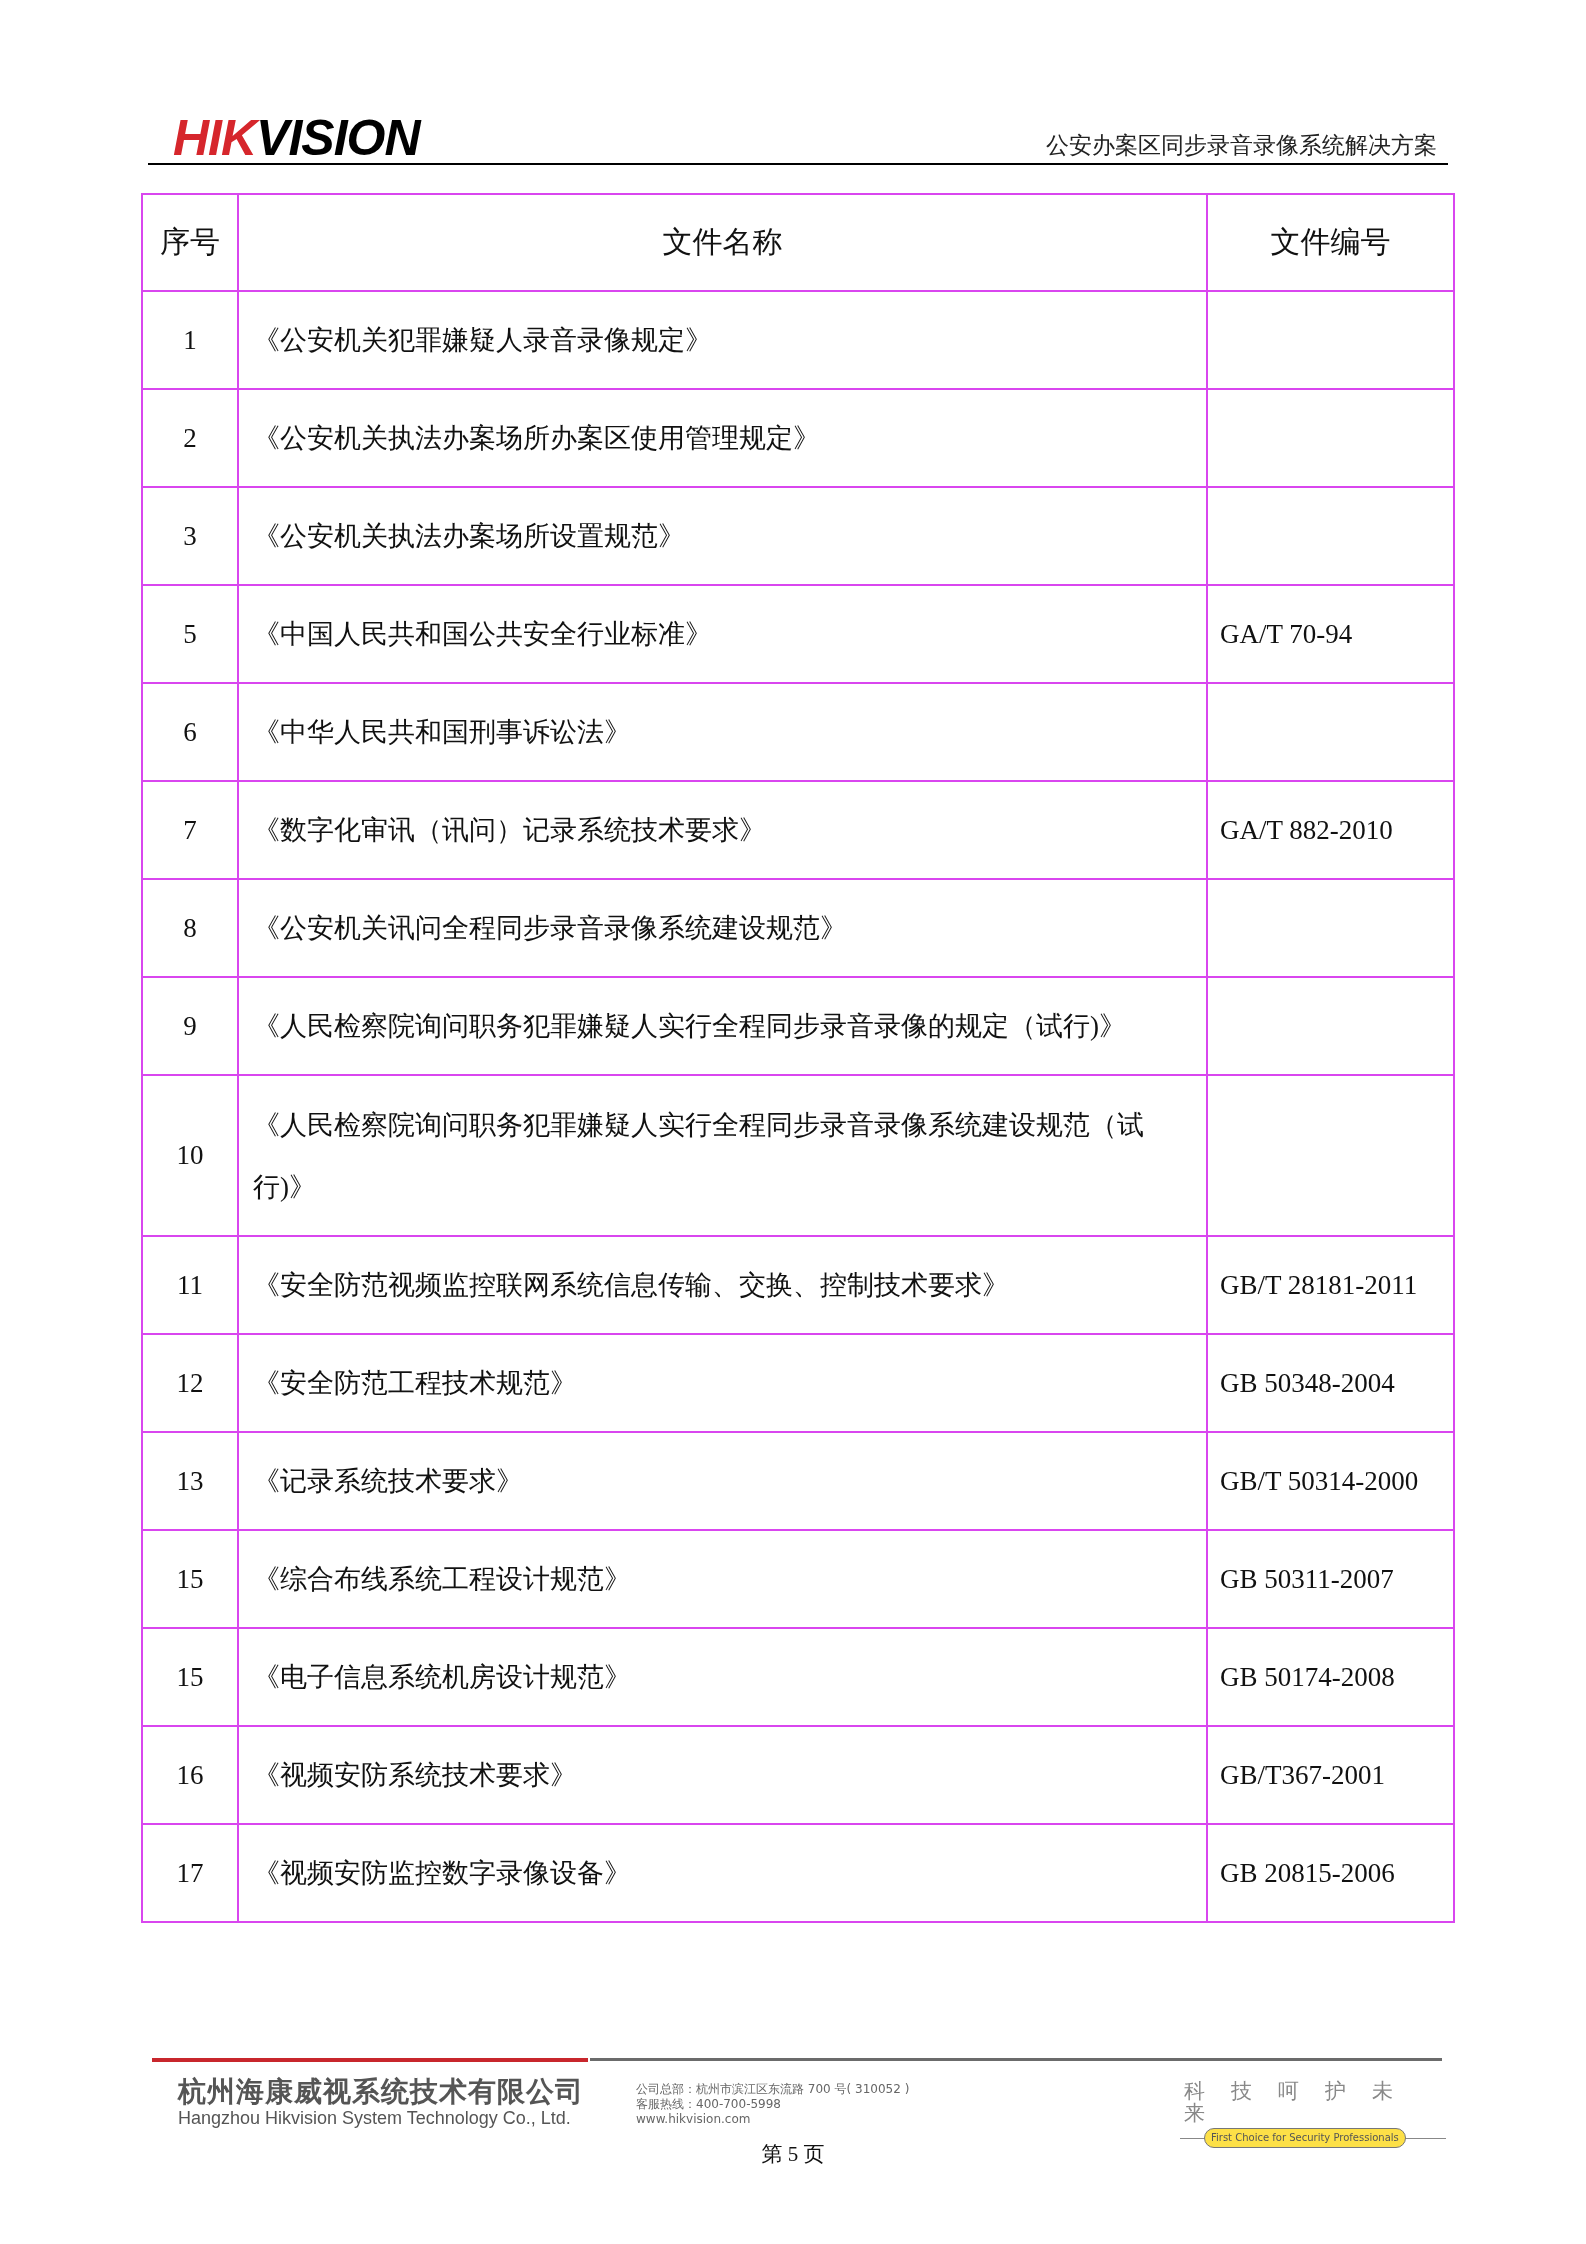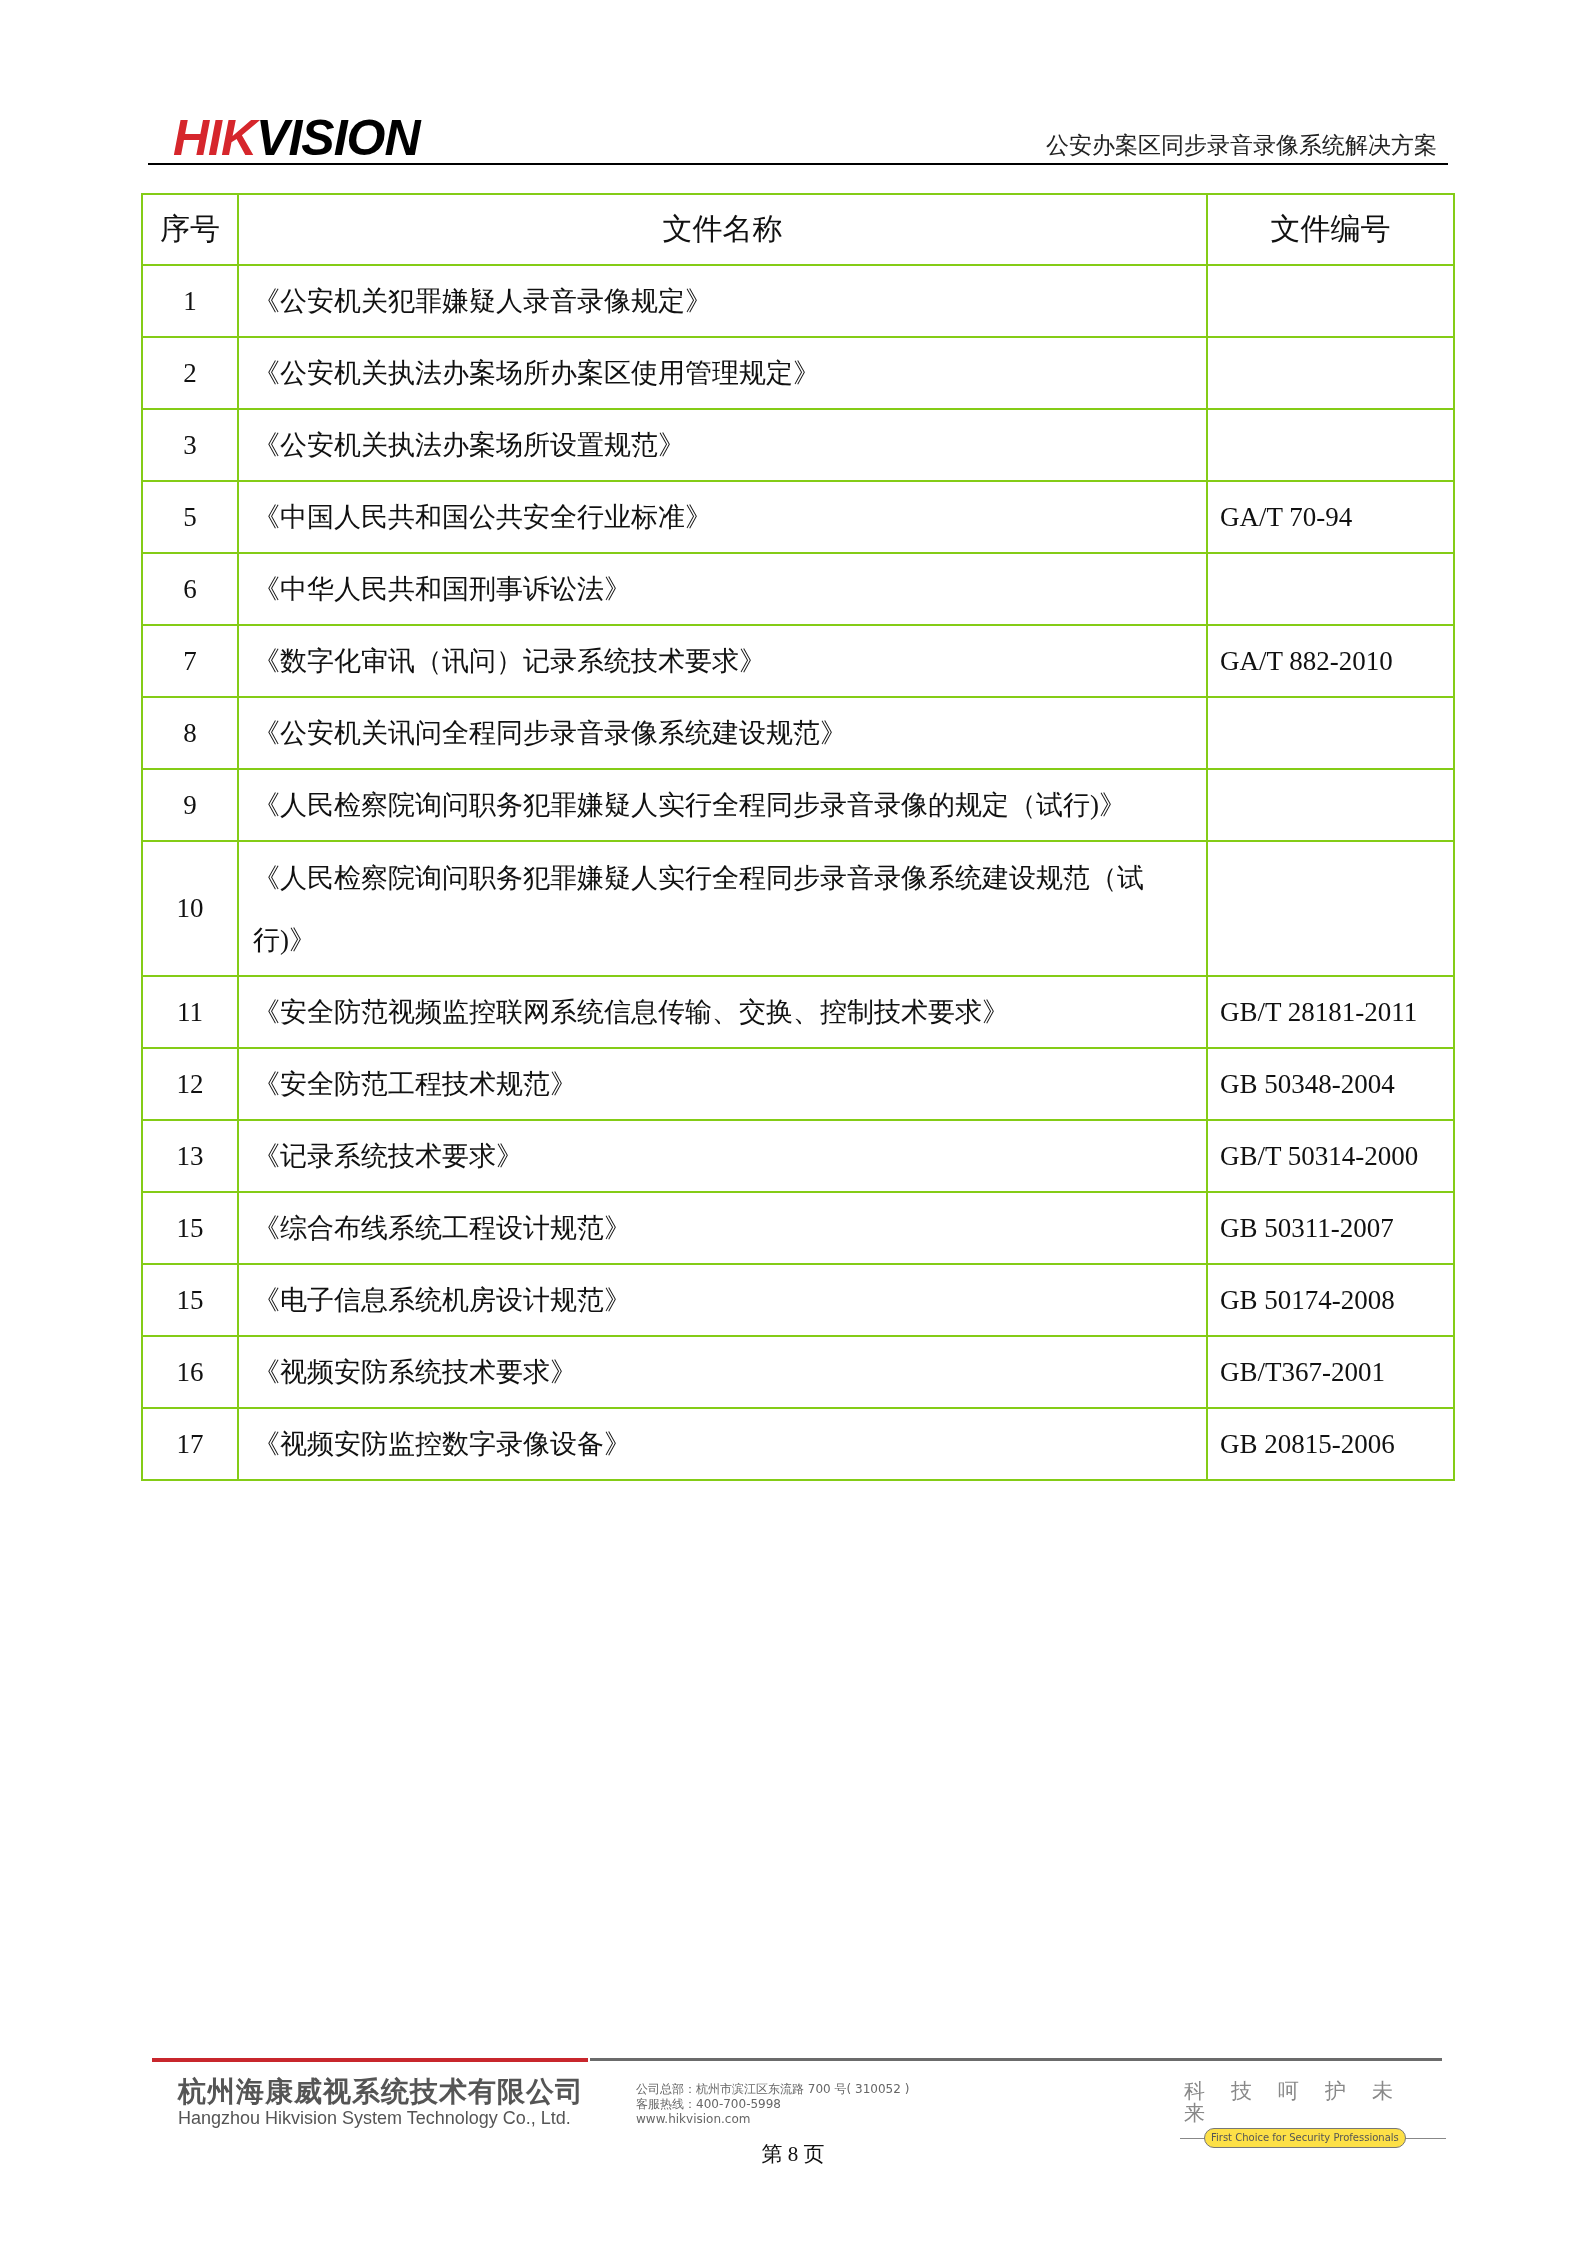--- a/index.html
+++ b/index.html
@@ -10,21 +10,21 @@
     .hdr { position: absolute; left: 148px; top: 104px; width: 1300px; height: 60px; }
     .logo { position: absolute; left: 25px; top: 4px; font-family: "Liberation Sans", "DejaVu Sans", sans-serif;
             font-weight: bold; font-style: italic; font-size: 50px; letter-spacing: -1px; line-height: 60px; }
     .logo .hik { color: #d6262c; }
     .logo .vis { color: #000000; font-weight: bold; margin-top: 9px; }
     .doc-title { position: absolute; right: 11px; top: 22px; font-size: 23px; color: #222; line-height: 40px; }
     .hdr-rule { position: absolute; left: 148px; top: 163px; width: 1300px; height: 2px; background: #000; }
 
     
     table.docs { position: absolute; left: 141px; top: 193px; width: 1312px; border-collapse: collapse; table-layout: fixed; }
-    table.docs td, table.docs th { border: 2px solid #84cc16; padding: 4px; vertical-align: middle; }
+    table.docs td, table.docs th { border: 2px solid #d946ef; padding: 17px; vertical-align: middle; }
     table.docs th { height: 61px; font-family: "DejaVu Sans", sans-serif; font-weight: normal; font-size: 30px; text-align: center; }
     table.docs td { height: 61px; font-size: 27px; }
     td.num { text-align: center; }
     td.name { padding-left: 14px !important; padding-right: 10px !important; line-height: 62px; }
     td.code { padding-left: 12px !important; }
     tr.tall td { height: 125px; }
 
     
     .ftr-rule-red { position: absolute; left: 152px; top: 2058px; width: 436px; height: 4px; background: #c8262c; }
     .ftr-rule-gray { position: absolute; left: 590px; top: 2058px; width: 852px; height: 3px; background: #6b6b6b; }
@@ -163,13 +163,13 @@
 </div>
 
 <div class="ftr-slogan">
   <div class="cn">科技呵护未来</div>
   <div class="en-wrap">
     <div class="line"></div>
     <span class="pill">First Choice for Security Professionals</span>
   </div>
 </div>
 
-<div class="page-no">第 8 页</div>
+<div class="page-no">第 5 页</div>
 
 </body></html>

